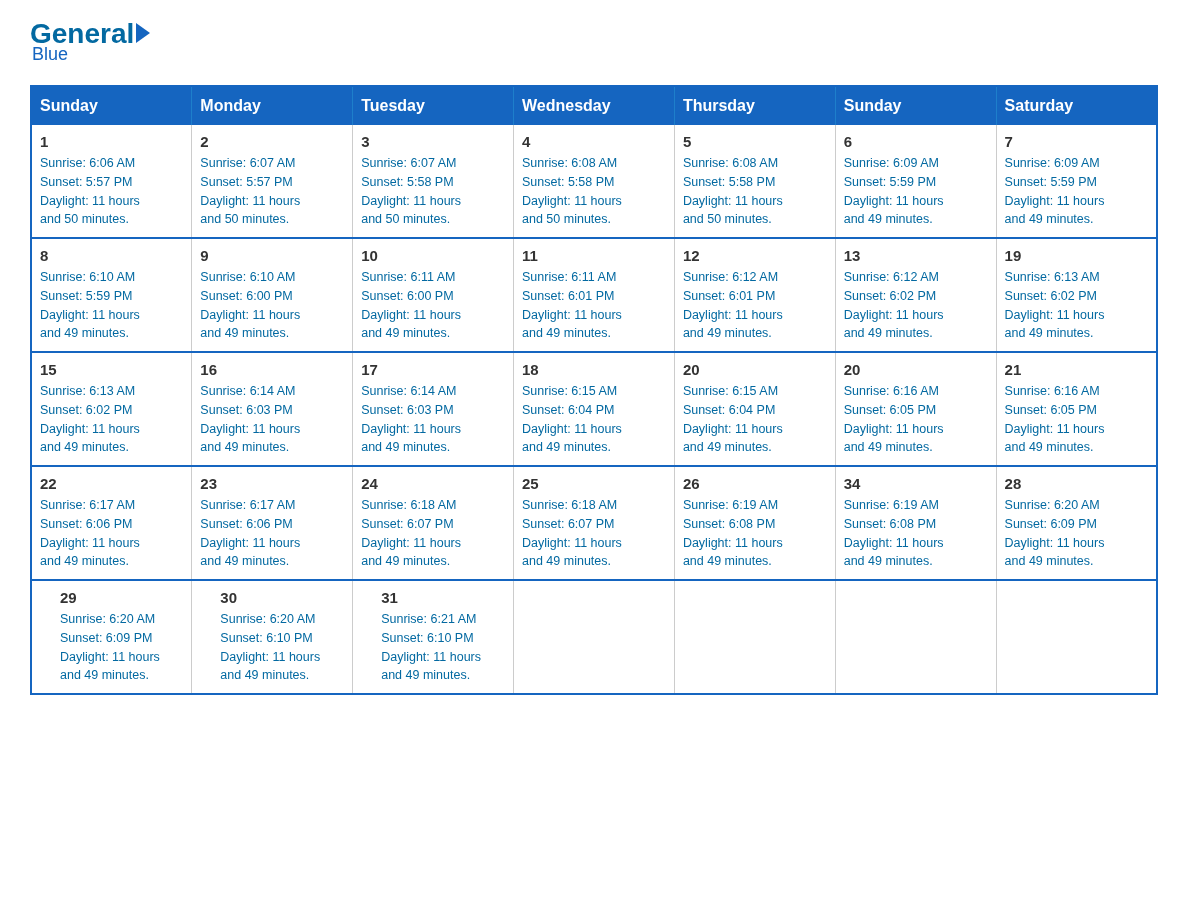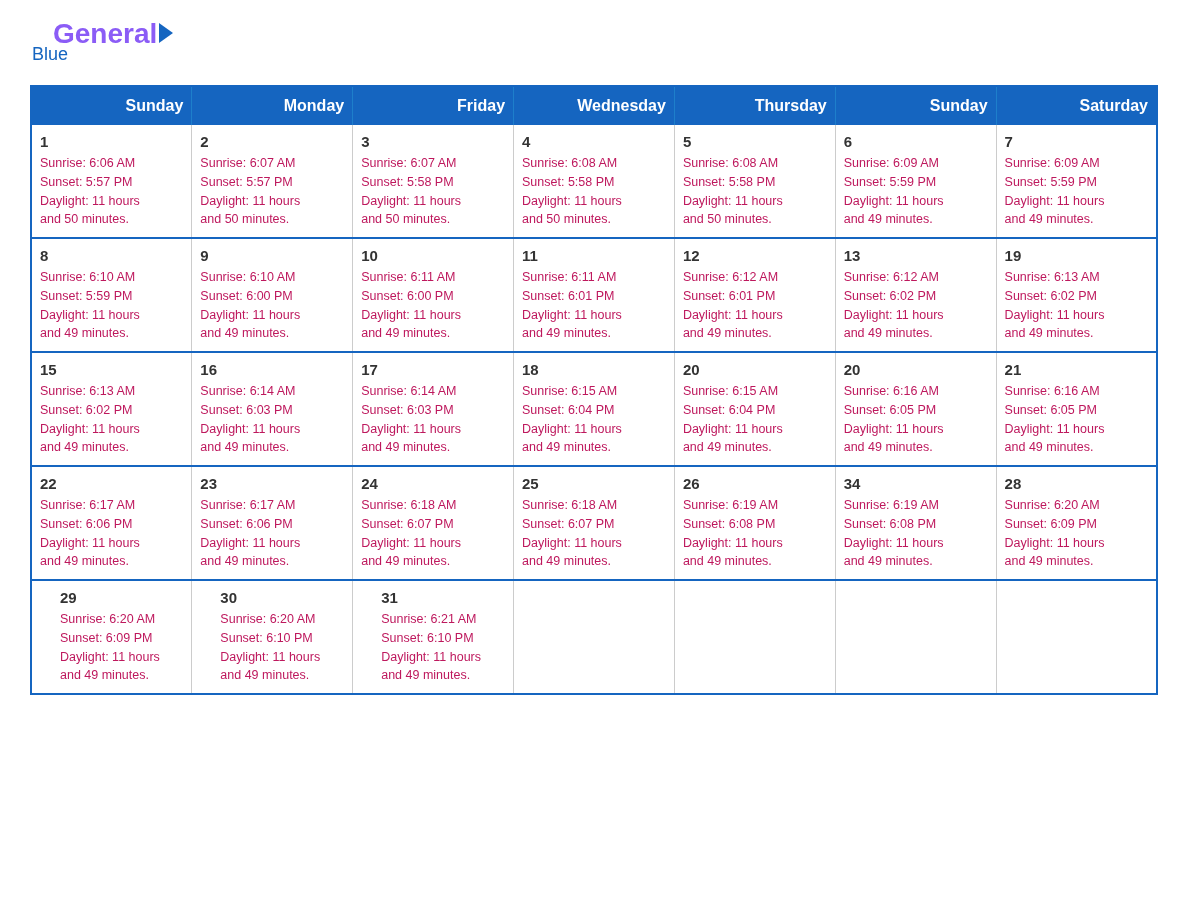--- a/index.html
+++ b/index.html
@@ -22,21 +22,21 @@
       align-items: flex-start;
     }
     .logo-text {
       display: flex;
       align-items: center;
       font-size: 28px;
       font-weight: bold;
       color: #333;
       line-height: 1;
     }
-    .logo-general { color: #8b5cf6; margin-left: 23px; }
+    .logo-general { color: #0369a1; }
     .logo-triangle {
       width: 0;
       height: 0;
       border-left: 14px solid #1565c0;
       border-top: 10px solid transparent;
       border-bottom: 10px solid transparent;
       margin-left: 2px;
       margin-top: -2px;
     }
     .logo-underline {
@@ -64,21 +64,21 @@
       width: 100%;
       border-collapse: collapse;
       border: 2px solid #1565c0;
     }
     .calendar thead tr th {
       background-color: #1565c0;
       color: #fff;
       font-size: 16px;
       font-weight: bold;
       padding: 10px 8px;
-      text-align: right;
+      text-align: left;
       border-right: 1px solid #1e7fcb;
     }
     .calendar thead tr th:last-child {
       border-right: none;
     }
     .calendar tbody tr td {
       vertical-align: top;
       padding: 8px;
       border-right: 1px solid #ccc;
       border-bottom: 2px solid #1565c0;
@@ -95,21 +95,21 @@
     }
     .day-number {
       font-size: 15px;
       font-weight: bold;
       display: block;
       margin-bottom: 4px;
     }
     .day-info {
       font-size: 12.5px;
       line-height: 1.5;
-      color: #be185d;
+      color: #0369a1;
     }
     .empty-cell {
       background: #fff;
     }
   </style>
 </head>
 <body>
 
 <div class="header">
   <div class="logo">
@@ -123,21 +123,21 @@
     <div class="month-title"></div>
     <div class="location"></div>
   </div>
 </div>
 
 <table class="calendar">
   <thead>
     <tr>
     <th>Sunday</th>
         <th>Monday</th>
-        <th>Friday</th>
+        <th>Tuesday</th>
         <th>Wednesday</th>
         <th>Thursday</th>
         <th>Sunday</th>
         <th>Saturday</th>
       </tr>
   </thead>
   <tbody>
   <tr>
         <td>
           <span class="day-number">1</span>

